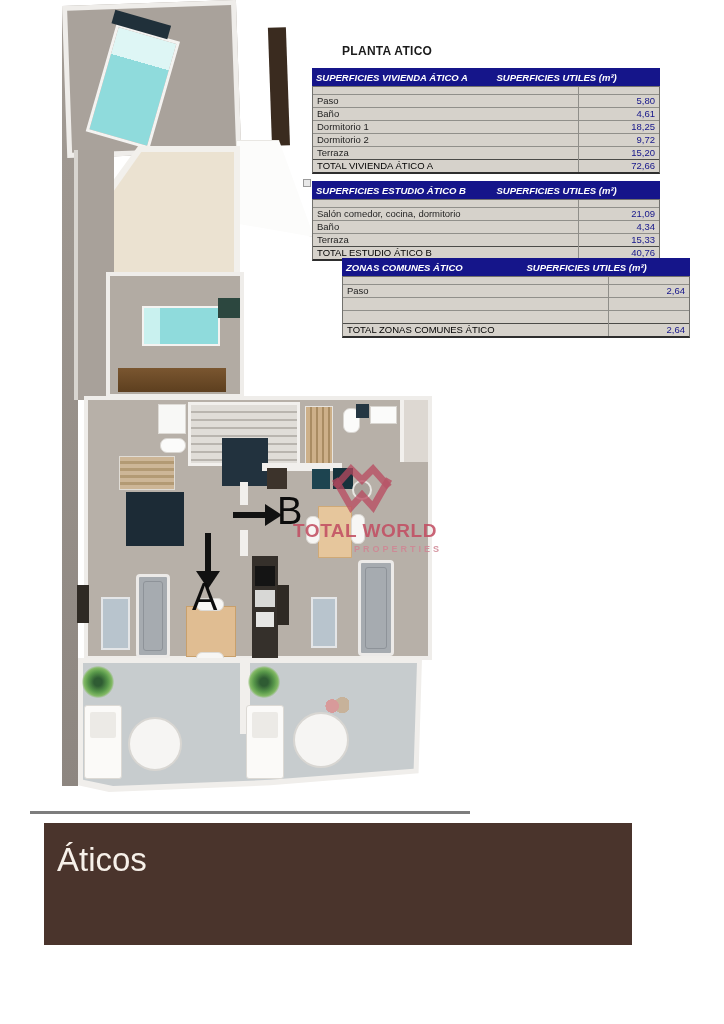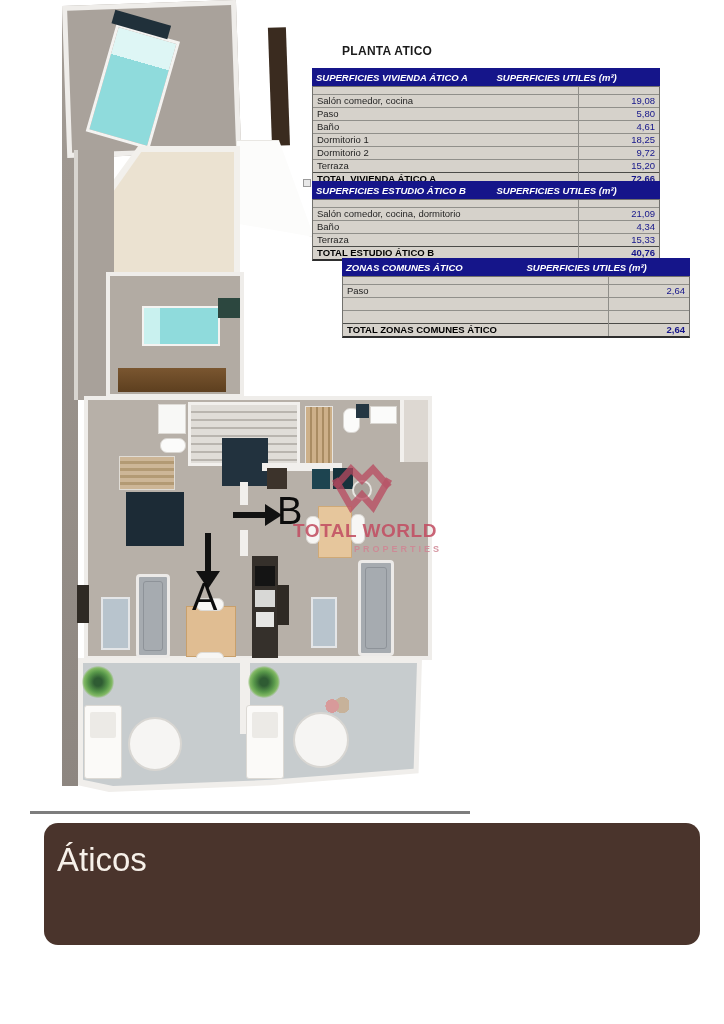--- a/index.html
+++ b/index.html
@@ -11,21 +11,21 @@
   .tbl{left:312px;width:348px;}
   .tbl-header{height:18px;background:#15158a;color:#ffffff;font-size:9.5px;font-weight:bold;font-style:italic;display:flex;align-items:center;position:relative;}
   .tbl-header .hl{padding-left:4px;white-space:nowrap;}
   .tbl-header .hr{position:absolute;left:53%;white-space:nowrap;}
   .tbl-body{position:relative;background:#d6d2cb;border:1px solid #72716d;border-bottom:2px solid #2e2e2e;}
   .tbl-body::after{content:'';position:absolute;top:0;bottom:0;right:80px;width:1px;background:#8f8e89;}
   .tspacer{height:7px;}
   .trow{display:flex;height:12px;border-top:1px solid #908f8a;font-size:9.5px;line-height:12px;color:#1f1f1f;}
   .trow .tlabel{flex:1;padding-left:4px;white-space:nowrap;overflow:hidden;}
   .trow .tvalue{width:80px;text-align:right;padding-right:4px;color:#15158a;box-sizing:border-box;}
-  .trow.total{font-weight:bold;border-top:1px solid #4b4b48;}
+  .trow.total{font-weight:normal;border-top:1px solid #4b4b48;}
   .trow.total .tlabel{color:#000;}
   .outline-marker{left:303px;top:179px;width:6px;height:6px;border:1px solid #9a9a9a;background:#e8e8e8;}
 
   
   .wallL{left:62px;top:10px;width:16px;height:776px;background:linear-gradient(180deg,#a39c95,#8d8680);}
   .room-top{left:62px;top:6px;width:174px;height:152px;background:#a9a29b;border:5px solid #efedea;transform:rotate(-2deg);transform-origin:top left;box-sizing:border-box;}
   .bed-dbl{left:30px;top:22px;width:66px;height:112px;border:3px solid #f4f3f1;transform:rotate(18deg);background:linear-gradient(180deg,#def6f5 0 26%,#8fdbdc 26%);box-sizing:border-box;}
   .bed-dbl .hb{position:absolute;left:-8px;top:-16px;width:58px;height:14px;background:#20303a;}
   .wardrobe-top{left:200px;top:24px;width:18px;height:118px;background:#3a2b1f;}
   .roof-neighbor{left:236px;top:140px;width:76px;height:95px;background:#fcfcfb;border:1px solid #e9e7e3;clip-path:polygon(0 0,55% 0,100% 100%,0 86%);}
@@ -82,21 +82,21 @@
   .plan-letter{font-size:38px;color:#0c0c0c;font-family:"Liberation Sans",sans-serif;}
 
   
   .wm{left:280px;top:462px;width:170px;height:104px;opacity:.88;}
   .wm-mark{position:absolute;left:50px;top:0;width:64px;height:52px;}
   .wm-brand{position:absolute;left:0;top:58px;width:170px;text-align:center;font-size:19px;font-weight:bold;color:#c24f63;letter-spacing:.5px;white-space:nowrap;}
   .wm-tag{position:absolute;right:8px;top:82px;font-size:9px;font-weight:bold;color:#cf8794;letter-spacing:3px;}
 
   
   .shadow-line{left:30px;top:811px;width:440px;height:3px;background:#7d7d7d;}
-  .banner{left:44px;top:823px;width:656px;height:122px;background:#4a342c;color:#f7f1ea;border-radius:14px;}
+  .banner{left:44px;top:823px;width:588px;height:122px;background:#4a342c;color:#f7f1ea;}
   .banner .ln{padding-left:13px;font-size:33px;line-height:45px;}
   .banner .ln:first-child{padding-top:14px;}
 </style>
 </head>
 <body>
 
 <div class="abs wallL"></div>
 
 <div class="abs room-top">
   <div class="abs bed-dbl">
@@ -189,24 +189,20 @@
 <div class="abs outline-marker"></div>
 
 <div class="abs tbl" style="top:68px;">
   <div class="tbl-header">
     <span class="hl">SUPERFICIES VIVIENDA ÁTICO A</span>
     <span class="hr">SUPERFICIES UTILES  (m²)</span>
   </div>
   <div class="tbl-body">
       <div class="tspacer"></div>
       <div class="trow">
-        <div class="tlabel">Salón comedor, cocina</div>
-        <div class="tvalue">19,08</div>
-      </div>
-      <div class="trow">
         <div class="tlabel">Paso</div>
         <div class="tvalue">5,80</div>
       </div>
       <div class="trow">
         <div class="tlabel">Baño</div>
         <div class="tvalue">4,61</div>
       </div>
       <div class="trow">
         <div class="tlabel">Dormitorio 1</div>
         <div class="tvalue">18,25</div>

